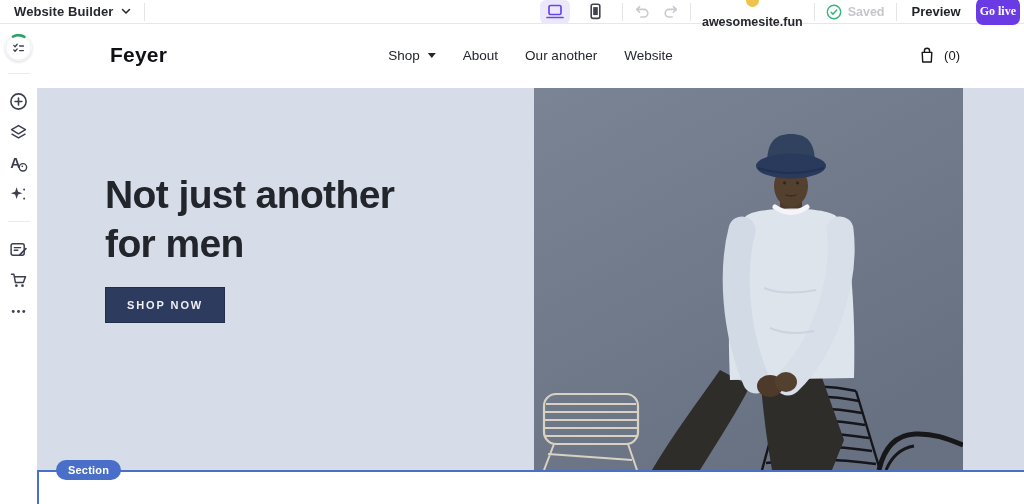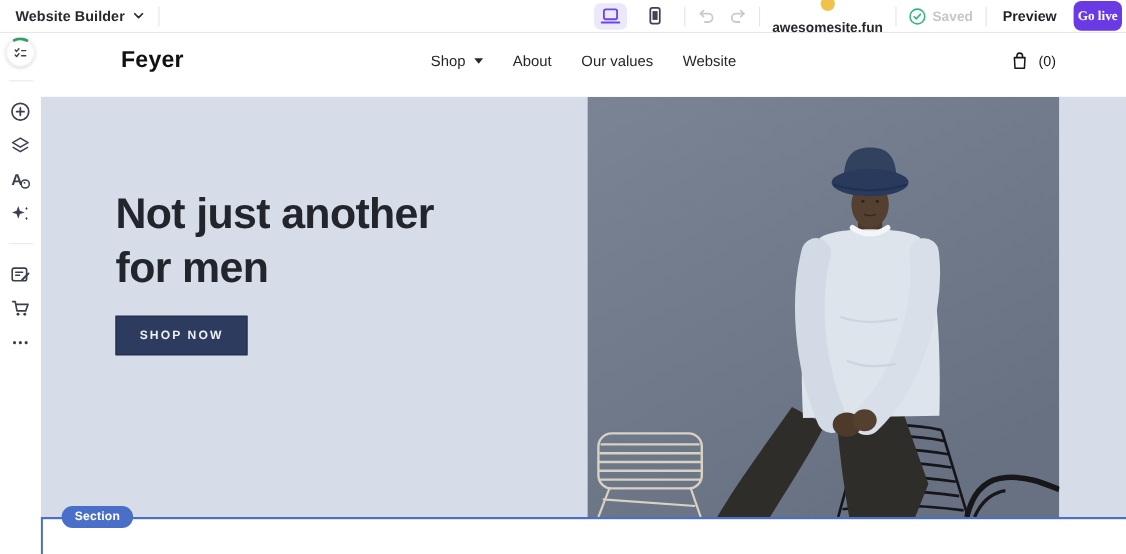--- a/index.html
+++ b/index.html
@@ -3,21 +3,21 @@
 <meta charset="utf-8">
 <style>
   html,body{margin:0;padding:0;}
   body{
     width:1024px;height:504px;position:relative;overflow:hidden;
     background:#ffffff;font-family:"Liberation Sans",sans-serif;
     -webkit-font-smoothing:antialiased;
   }
   
   .topbar{
-    position:absolute;top:0;left:0;width:1024px;height:30px;
+    position:absolute;top:0;left:0;width:1024px;height:24px;
     background:#fff;border-bottom:1px solid #e7e7ea;
     display:flex;align-items:center;box-sizing:border-box;
     padding:0 4px 0 14px;z-index:30;
   }
   .app-title{font-size:13px;font-weight:700;color:#26282f;letter-spacing:.1px;display:flex;align-items:center;gap:7px;cursor:pointer;}
   .vdiv{width:1px;height:18px;background:#e4e4e8;flex:0 0 auto;}
   .topbar .vdiv.first{margin-left:13px;}
   .tb-right{margin-left:auto;display:flex;align-items:center;gap:11px;}
   .device{width:30px;height:24px;border-radius:6px;display:flex;align-items:center;justify-content:center;cursor:pointer;}
   .device.active{background:#ece8fb;}
@@ -203,21 +203,21 @@
     <span class="logo">Feyer</span>
     <div class="site-nav">
       <span class="nav-item">
         <span>Shop</span>
         <span class="caret"></span>
       </span>
       <span class="nav-item">
         <span>About</span>
       </span>
       <span class="nav-item">
-        <span>Our values</span>
+        <span>Our another</span>
       </span>
       <span class="nav-item">
         <span>Website</span>
       </span>
     </div>
     <div class="site-cart">
       <svg width="18" height="19" viewBox="0 0 18 19">
         <path d="M4.2 6.4 H13.8 L13.3 16 H4.7 Z" fill="none" stroke="#17181b" stroke-width="1.4" stroke-linejoin="round"></path>
         <path d="M6.4 6.4 V4.9 a2.6 2.6 0 0 1 5.2 0 V6.4" fill="none" stroke="#17181b" stroke-width="1.4"></path>
       </svg>

